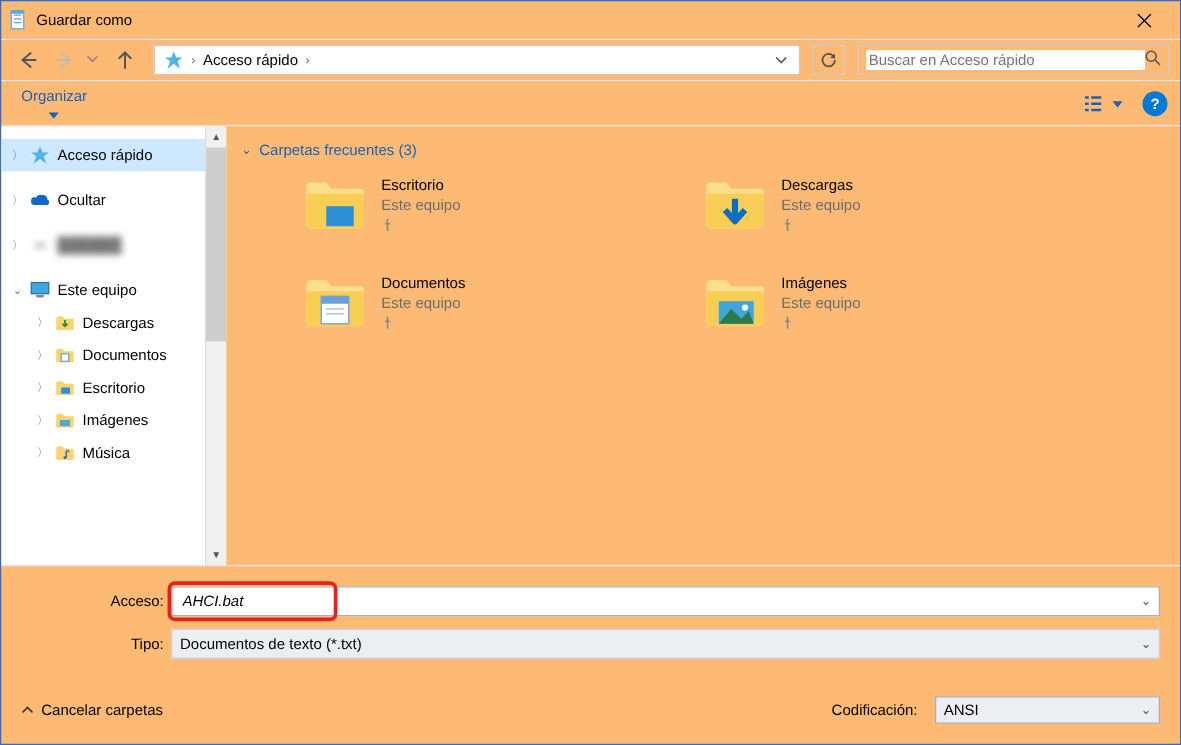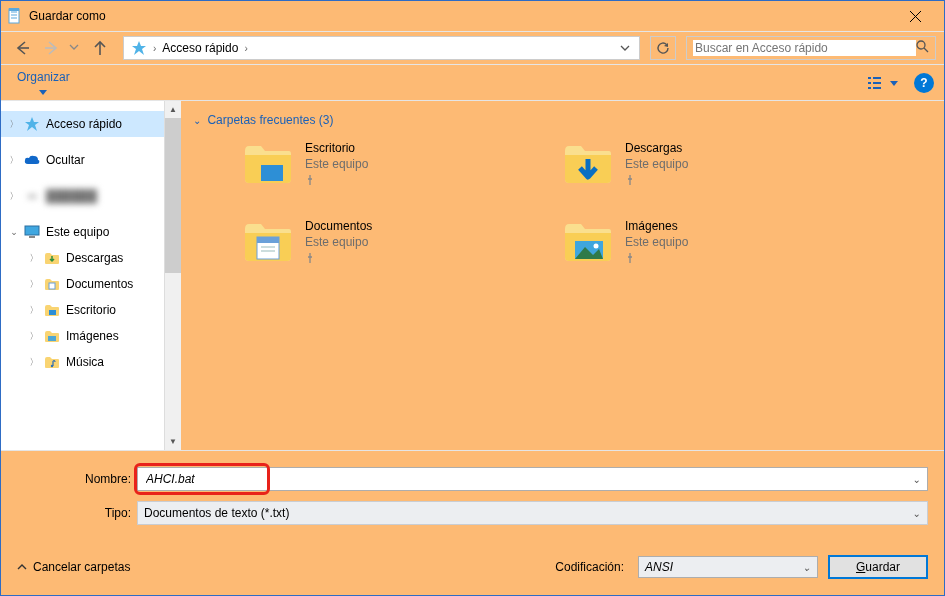--- a/index.html
+++ b/index.html
@@ -62,21 +62,21 @@
   .form-field { flex: 1; height: 24px; border: 1px solid #adadad; background: #fff; display: flex; align-items: center; padding: 0 6px; position: relative; }
   .form-field.dd { background: #eceef1; border: 1px solid #c9cdd3; }
   .form-field input { border: none; outline: none; width: 100%; font-family: inherit; font-size: 12px; font-style: italic; }
   .form-field .caret { margin-left: auto; color: #555; font-size: 10px; }
   .highlight-box { position: absolute; border: 3px solid #e8221a; border-radius: 6px; left: -4px; top: -5px; width: 136px; height: 32px; pointer-events: none; }
   
   .footer { display: flex; align-items: center; padding: 12px 16px 16px 16px; gap: 10px; }
   .hide-folders { display: flex; align-items: center; gap: 6px; color: #000; }
   .footer-spacer { flex: 1; }
   .enc-label { margin-right: 4px; }
-  .enc-field { width: 180px; height: 22px; border: 1px solid #adadad; background: #eceef1; display: flex; align-items: center; padding: 0 6px; font-style: italic; }
+  .enc-field { width: 180px; height: 22px; border: 1px solid #adadad; background: #eceef1; display: flex; align-items: center; padding: 0 6px; }
   .enc-field .caret { margin-left: auto; color: #555; font-size: 10px; }
   .btn { width: 100px; height: 24px; border: 1px solid #adadad; background: #e1e1e1; display: flex; align-items: center; justify-content: center; }
   .btn.primary { border: 2px solid #0078d7; background: #e1e1e1; }
   .underline-first::first-letter { text-decoration: underline; }
   .blurred { filter: blur(3px); color: #777; }
 </style>
 </head>
 <body>
 
 <div class="window">
@@ -363,21 +363,21 @@
                   <path d="M5 0 L5 6 M3 4 L7 4 M5 6 L5 10" stroke="#888" stroke-width="1.3"></path>
                 </svg></span>
           </div>
         </div>
       </div>
     </div>
   </div>
 
   <div class="form">
     <div class="form-row">
-      <div class="form-label">Nombre:</div>
+      <div class="form-label">Acceso:</div>
       <div class="form-field">
         <input value="AHCI.bat" style="">
         <span class="caret">⌄</span>
         <div class="highlight-box"></div>
       </div>
     </div>
     <div class="form-row">
       <div class="form-label">Tipo:</div>
       <div class="form-field dd">
         <span>Documentos de texto (*.txt)</span>
@@ -392,18 +392,15 @@
           <path d="M1 7 L5 3 L9 7" stroke="#333" stroke-width="1.4" fill="none"></path>
         </svg>
       <span>Cancelar carpetas</span>
     </div>
     <div class="footer-spacer"></div>
     <span class="enc-label">Codificación:</span>
     <div class="enc-field">
       <span>ANSI</span>
       <span class="caret">⌄</span>
     </div>
-    <div class="btn primary">
-      <span class="underline-first">Guardar</span>
-    </div>
   </div>
 
 </div>
 
 </body></html>

